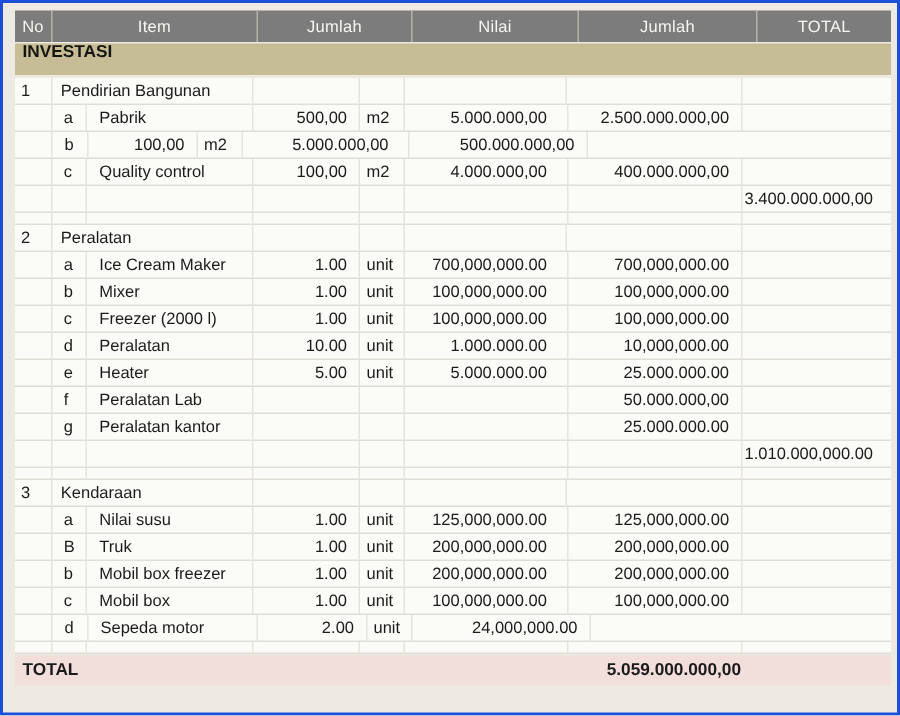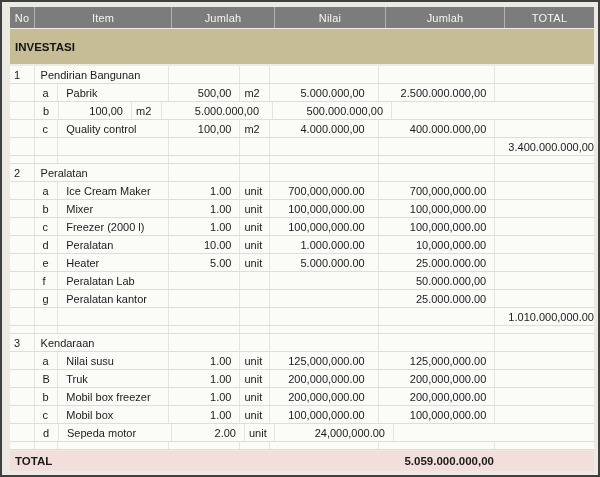--- a/index.html
+++ b/index.html
@@ -1,54 +1,54 @@
 <!DOCTYPE html>
 <html style="--header-bg: #7c7c7c; --banner-bg: #c6bc95; --total-bg: #f2dedb;"><head>
 <meta charset="utf-8">
 <style>
   * { margin:0; padding:0; box-sizing:border-box; }
   html,body { width:600px; height:477px; overflow:hidden; }
   .page {
     width:600px; height:477px;
     background:#edeae3;
-    border:2px solid #404040;
+    border:2px solid #1d4ed8;
     padding:5px 8px 0 8px;
     font-family:"Liberation Sans", sans-serif;
     color:#1b1b1b;
   }
   .sheet { width:584px; }
 
   
   .header-row { display:flex; height:21px; background:var(--header-bg,#7c7c7c);
     color:#f7f6f1; margin-bottom:1px; }
   .header-cell { font-size:11px; display:flex; align-items:center; justify-content:center;
     border-left:1px solid #b3b2aa; height:100%; letter-spacing:.2px; }
   .header-cell:first-child { border-left:none; }
   .h-no{width:24px}.h-item{width:137px}.h-jumlah1{width:103px}
   .h-nilai{width:111px}.h-jumlah2{width:119px}.h-total{width:90px}
 
   
-  .banner-row { height:35px; background:var(--banner-bg,#c6bc95); display:flex; align-items:center;
+  .banner-row { height:21px; background:var(--banner-bg,#c6bc95); display:flex; 
     font-weight:bold; font-size:11.5px; padding-left:5px; margin-bottom:2px; color:#151510; }
 
   
   .r { display:flex; height:18px; background:#fbfbf8; border-bottom:1px solid #e0ddd5; font-size:11px; }
   .r.spacer { height:8px; }
   .r > div { border-left:1px solid #e7e4dd; height:100%; display:flex; align-items:center;
     white-space:nowrap; overflow:hidden; }
   .r > div:first-child { border-left:none; }
   .c-no{width:24px; padding-left:4px}
   .c-letter{width:24px; padding-left:8px}
   .c-item{width:113px; padding-left:8px}
   .c-section-name{width:137px; padding-left:6px}
   .c-qty{width:73px; justify-content:flex-end; padding-right:8px}
   .c-unit{width:30px; padding-left:4px}
   .c-nilai{width:111px; justify-content:flex-end; padding-right:13px}
   .c-jumlah{width:119px; justify-content:flex-end; padding-right:8px}
-  .c-total{width:102px; justify-content:flex-end; padding-right:0}
+  .c-total{width:102px; justify-content:flex-end; padding-right:12px}
 
   
   .total-row { height:20px; background:var(--total-bg,#f2dedb); display:flex; align-items:center;
     font-weight:bold; font-size:11.5px; margin-top:1px; }
   .total-label { padding-left:5px; flex:1; }
   .total-value { padding-right:100px;text-align:right; }
 </style>
 </head>
 <body>
 

